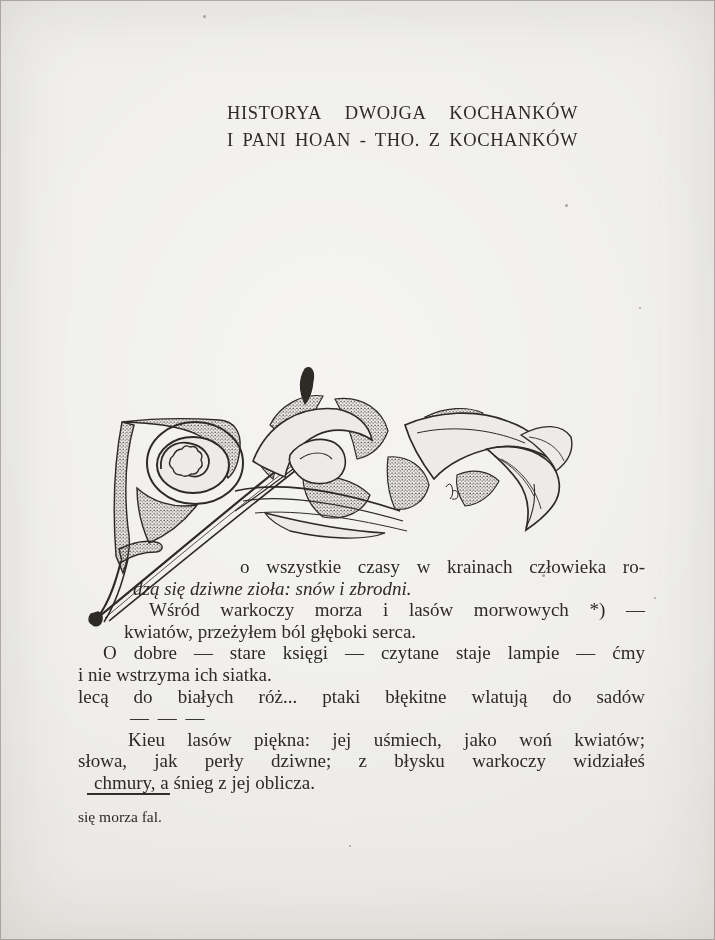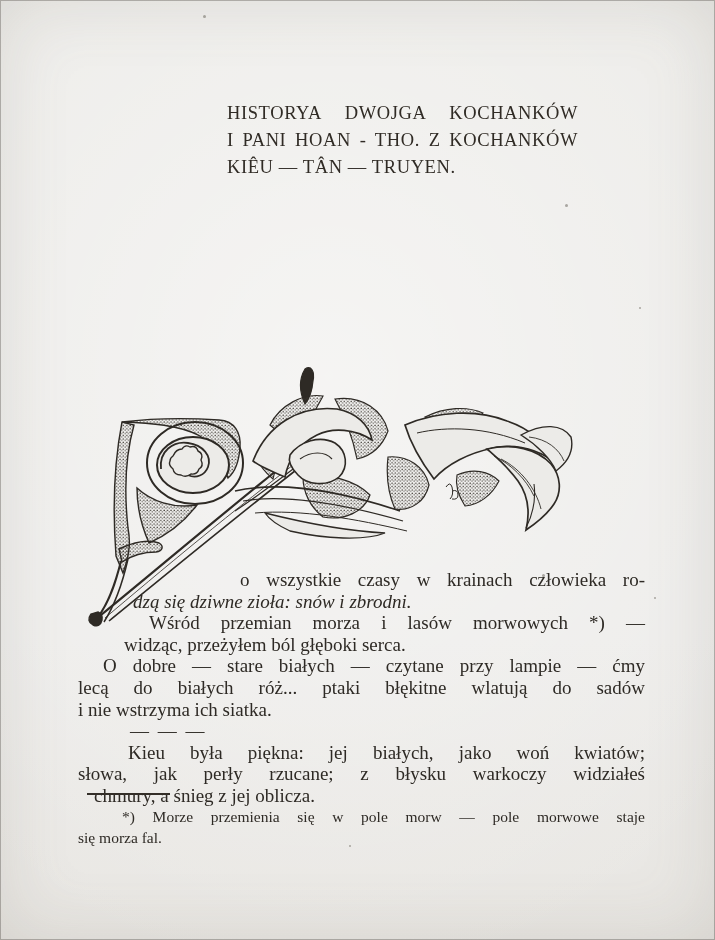--- a/index.html
+++ b/index.html
@@ -10,21 +10,21 @@
       linear-gradient(180deg,#edecE9 0%, #edecea 68%, #e8e6e2 100%),#ecebe8;
     box-shadow: inset 0 0 0 1px rgba(70,64,56,.35), inset 0 0 70px rgba(110,104,92,.16);
     font-family:"Liberation Serif","DejaVu Serif",serif;
     color:#2e2a25;
   }
   
   .title{position:absolute;left:227px;top:100px;width:351px;
     font-size:18.5px;line-height:27px;letter-spacing:.6px;color:#302b25;}
   .title .tl{height:27px;}
   
-  .body-text{position:absolute;left:78px;top:569px;width:567px;
+  .body-text{position:absolute;left:78px;top:556px;width:567px;
     font-size:19px;line-height:21.6px;color:#2e2a25;}
   .body-text .bl{height:21.6px;white-space:nowrap;}
   .j{text-align:justify;text-align-last:justify;white-space:normal !important;}
   .bl0{margin-left:162px;}
   .bl1{margin-left:55px;font-style:italic;}
   .bl2{margin-left:71px;}
   .bl3{margin-left:46px;}
   .bl4{margin-left:25px;}
   .bl5{margin-left:0;}
   .bl6{margin-left:0;}
@@ -47,21 +47,20 @@
   .speck{position:absolute;border-radius:50%;background:#6e6961;opacity:.55;}
 </style>
 </head>
 <body>
 
 <div class="page">
 
   <div class="title">
     <div class="tl j">HISTORYA DWOJGA KOCHANKÓW</div>
     <div class="tl j">I PANI HOAN - THO.  Z KOCHANKÓW</div>
-    <div class="tl">KIÊU — TÂN — TRUYEN.</div>
   </div>
 
   <div class="initial-wrap">
     <span class="hidden-letter">P</span>
     <svg viewBox="0 0 490 292">
       <defs>
         <pattern id="stip" width="3.4" height="3.4" patternUnits="userSpaceOnUse">
           <circle cx="1" cy="1.1" r="0.72" fill="#38332c"></circle>
           <circle cx="2.7" cy="2.6" r="0.62" fill="#38332c"></circle>
         </pattern>
@@ -130,34 +129,33 @@
       <g stroke="#2e2a25" stroke-width="1" fill="none">
         <path d="M361,124 q4,-6 6,0 q2,8 -2,12"></path>
         <path d="M367,128 q6,-2 6,4 q0,5 -6,4"></path>
       </g>
     </svg>
   </div>
 
   <div class="body-text">
     <div class="bl bl0 j">o wszystkie czasy w krainach człowieka ro-</div>
     <div class="bl bl1">dzą się dziwne zioła: snów i zbrodni.</div>
-    <div class="bl bl2 j">Wśród przemian morza i lasów morwowych *) —</div>
-    <div class="bl bl3">widząc, przeżyłem ból głęboki serca.</div>
-    <div class="bl bl4 j">O dobre — stare białych — czytane przy lampie — ćmy</div>
+    <div class="bl bl2 j">Wśród warkoczy morza i lasów morwowych *) —</div>
+    <div class="bl bl3">kwiatów, przeżyłem ból głęboki serca.</div>
+    <div class="bl bl4 j">O dobre — stare księgi — czytane staje lampie — ćmy</div>
+    <div class="bl bl6">i nie wstrzyma ich siatka.</div>
     <div class="bl bl5 j">lecą do białych róż... ptaki błękitne wlatują do sadów</div>
-    <div class="bl bl6">i nie wstrzyma ich siatka.</div>
     <div class="bl bl7">— — —</div>
-    <div class="bl bl8 j">Kieu była piękna: jej białych, jako woń kwiatów;</div>
-    <div class="bl bl9 j">słowa, jak perły rzucane; z błysku warkoczy widziałeś</div>
+    <div class="bl bl8 j">Kieu lasów piękna: jej uśmiech, jako woń kwiatów;</div>
+    <div class="bl bl9 j">słowa, jak perły dziwne; z błysku warkoczy widziałeś</div>
     <div class="bl bl10">chmury, a śnieg z jej oblicza.</div>
   </div>
 
   <div class="fn-rule"></div>
   <div class="footnote">
-    <div class="fl fl0 j">*)  Morze przemienia się w pole morw — pole morwowe staje</div>
     <div class="fl">się morza fal.</div>
   </div>
 
   <div class="speck" style="left:203px;top:15px;width:3px;height:3px;"></div>
   <div class="speck" style="left:565px;top:204px;width:3px;height:3px;"></div>
   <div class="speck" style="left:639px;top:307px;width:2px;height:2px;"></div>
   <div class="speck" style="left:542px;top:574px;width:3px;height:3px;"></div>
   <div class="speck" style="left:654px;top:597px;width:2px;height:2px;"></div>
   <div class="speck" style="left:627px;top:756px;width:2px;height:2px;"></div>
   <div class="speck" style="left:349px;top:845px;width:2px;height:2px;"></div>

